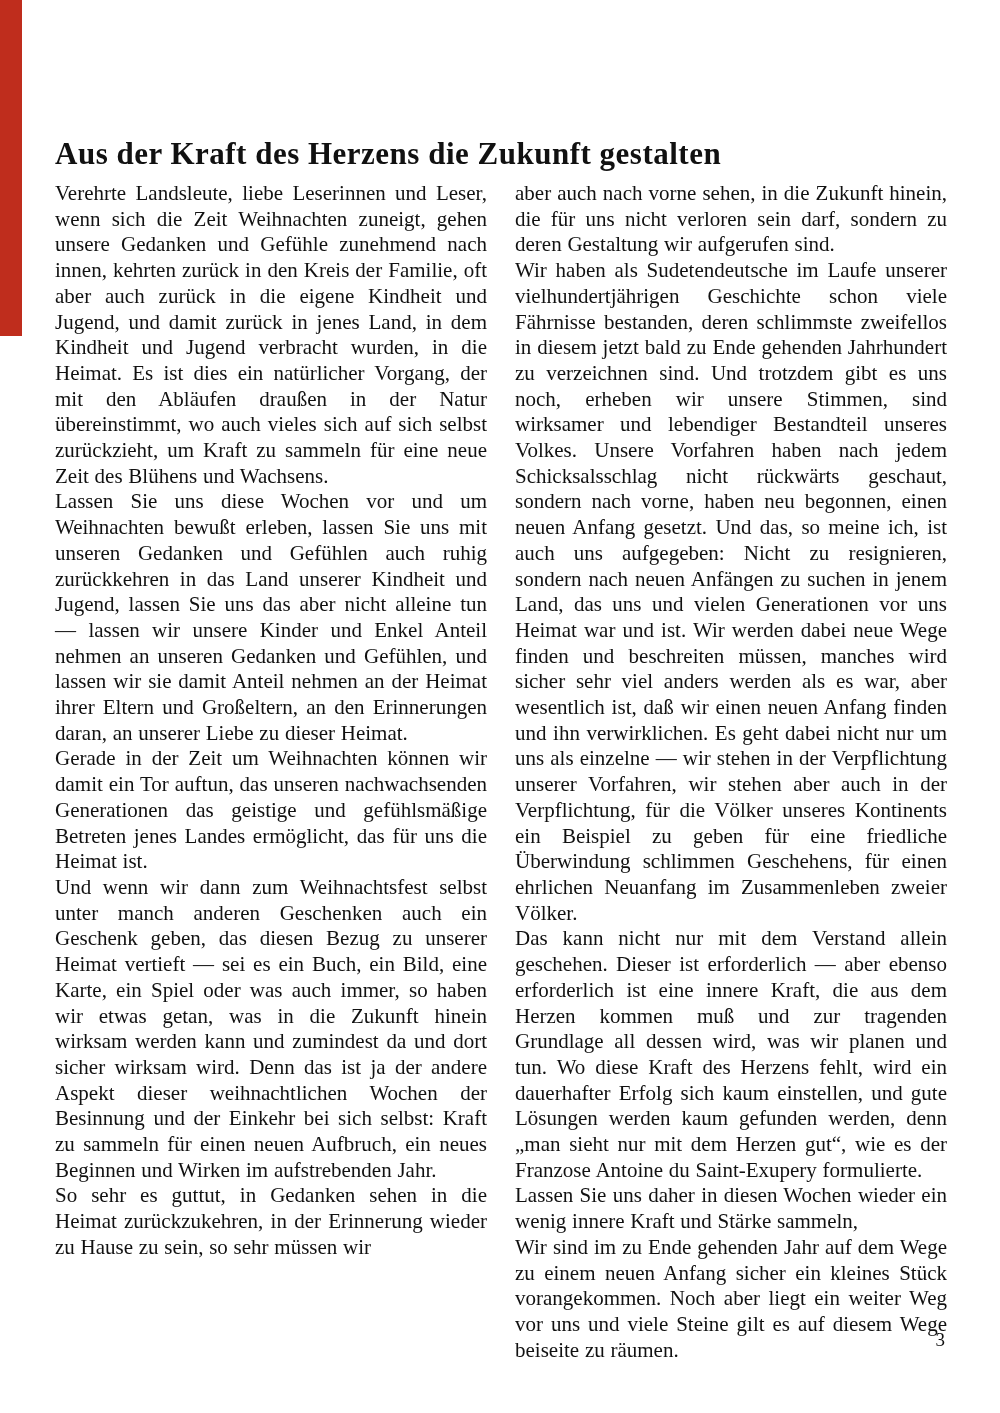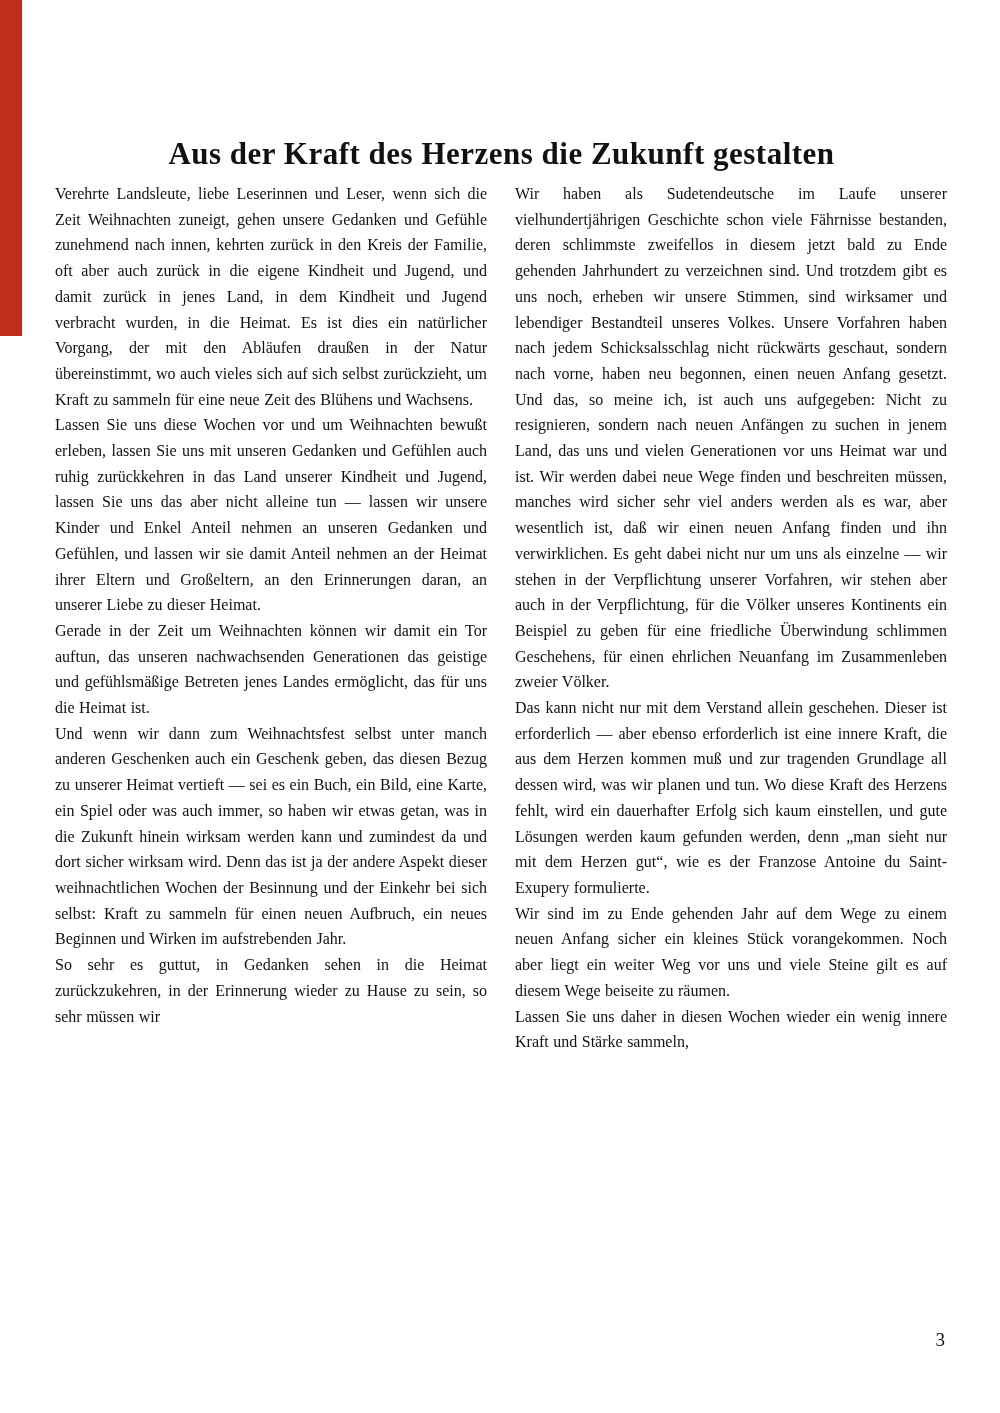--- a/index.html
+++ b/index.html
@@ -25,38 +25,37 @@
     width: 22px;
     height: 336px;
     background: #bf2d1d; 
   }
   .title {
     position: absolute;
     top: 136px;
     left: 55px;
     width: 893px;
     margin: 0;
-    text-align: center;
     font-size: 31px;
     font-weight: bold;
     letter-spacing: 0.5px;
     white-space: nowrap;
   }
   .columns {
     position: absolute;
     top: 181px;
     left: 55px;
     width: 893px;
     display: flex;
     gap: 28px;
   }
   .col {
     width: 432px;
     flex: 0 0 432px;
-    font-size: 16px;
+    font-size: 21px;
     line-height: 25.7px;
     text-align: justify;
     hyphens: auto;
     -webkit-hyphens: auto;
     word-spacing: 0.5px;
   }
   .col p {
     margin: 0;
     padding: 0;
   }
@@ -78,22 +77,23 @@
 
   <div class="columns">
     <div class="col">
       <p>Verehrte Landsleute, liebe Leserinnen und Leser, wenn sich die Zeit Weihnachten zuneigt, gehen unsere Gedanken und Gefühle zunehmend nach innen, kehrten zurück in den Kreis der Familie, oft aber auch zurück in die eigene Kindheit und Jugend, und damit zurück in jenes Land, in dem Kindheit und Jugend verbracht wurden, in die Heimat. Es ist dies ein natürlicher Vorgang, der mit den Abläufen draußen in der Natur übereinstimmt, wo auch vieles sich auf sich selbst zurückzieht, um Kraft zu sammeln für eine neue Zeit des Blühens und Wachsens.</p>
       <p>Lassen Sie uns diese Wochen vor und um Weihnachten bewußt erleben, lassen Sie uns mit unseren Gedanken und Gefühlen auch ruhig zurückkehren in das Land unserer Kindheit und Jugend, lassen Sie uns das aber nicht alleine tun — lassen wir unsere Kinder und Enkel Anteil nehmen an unseren Gedanken und Gefühlen, und lassen wir sie damit Anteil nehmen an der Heimat ihrer Eltern und Großeltern, an den Erinnerungen daran, an unserer Liebe zu dieser Heimat.</p>
       <p>Gerade in der Zeit um Weihnachten können wir damit ein Tor auftun, das unseren nachwachsenden Generationen das geistige und gefühlsmäßige Betreten jenes Landes ermöglicht, das für uns die Heimat ist.</p>
       <p>Und wenn wir dann zum Weihnachtsfest selbst unter manch anderen Geschenken auch ein Geschenk geben, das diesen Bezug zu unserer Heimat vertieft — sei es ein Buch, ein Bild, eine Karte, ein Spiel oder was auch immer, so haben wir etwas getan, was in die Zukunft hinein wirksam werden kann und zumindest da und dort sicher wirksam wird. Denn das ist ja der andere Aspekt dieser weihnachtlichen Wochen der Besinnung und der Einkehr bei sich selbst: Kraft zu sammeln für einen neuen Aufbruch, ein neues Beginnen und Wirken im aufstrebenden Jahr.</p>
       <p>So sehr es guttut, in Gedanken sehen in die Heimat zurückzukehren, in der Erinnerung wieder zu Hause zu sein, so sehr müssen wir</p>
     </div>
     <div class="col">
+      <p>aber auch nach vorne sehen, in die Zukunft hinein, die für uns nicht verloren sein darf, sondern zu deren Gestaltung wir aufgerufen sind.</p>
       <p>Wir haben als Sudetendeutsche im Laufe unserer vielhundertjährigen Geschichte schon viele Fährnisse bestanden, deren schlimmste zweifellos in diesem jetzt bald zu Ende gehenden Jahrhundert zu verzeichnen sind. Und trotzdem gibt es uns noch, erheben wir unsere Stimmen, sind wirksamer und lebendiger Bestandteil unseres Volkes. Unsere Vorfahren haben nach jedem Schicksalsschlag nicht rückwärts geschaut, sondern nach vorne, haben neu begonnen, einen neuen Anfang gesetzt. Und das, so meine ich, ist auch uns aufgegeben: Nicht zu resignieren, sondern nach neuen Anfängen zu suchen in jenem Land, das uns und vielen Generationen vor uns Heimat war und ist. Wir werden dabei neue Wege finden und beschreiten müssen, manches wird sicher sehr viel anders werden als es war, aber wesentlich ist, daß wir einen neuen Anfang finden und ihn verwirklichen. Es geht dabei nicht nur um uns als einzelne — wir stehen in der Verpflichtung unserer Vorfahren, wir stehen aber auch in der Verpflichtung, für die Völker unseres Kontinents ein Beispiel zu geben für eine friedliche Überwindung schlimmen Geschehens, für einen ehrlichen Neuanfang im Zusammenleben zweier Völker.</p>
       <p>Das kann nicht nur mit dem Verstand allein geschehen. Dieser ist erforderlich — aber ebenso erforderlich ist eine innere Kraft, die aus dem Herzen kommen muß und zur tragenden Grundlage all dessen wird, was wir planen und tun. Wo diese Kraft des Herzens fehlt, wird ein dauerhafter Erfolg sich kaum einstellen, und gute Lösungen werden kaum gefunden werden, denn „man sieht nur mit dem Herzen gut“, wie es der Franzose Antoine du Saint-Exupery formulierte.</p>
+      <p>Lassen Sie uns daher in diesen Wochen wieder ein wenig innere Kraft und Stärke sammeln,</p>
       <p>Wir sind im zu Ende gehenden Jahr auf dem Wege zu einem neuen Anfang sicher ein kleines Stück vorangekommen. Noch aber liegt ein weiter Weg vor uns und viele Steine gilt es auf diesem Wege beiseite zu räumen.</p>
-      <p>Lassen Sie uns daher in diesen Wochen wieder ein wenig innere Kraft und Stärke sammeln,</p>
     </div>
   </div>
 
   <div class="page-number">3</div>
 
 </div>
 
 </body></html>

